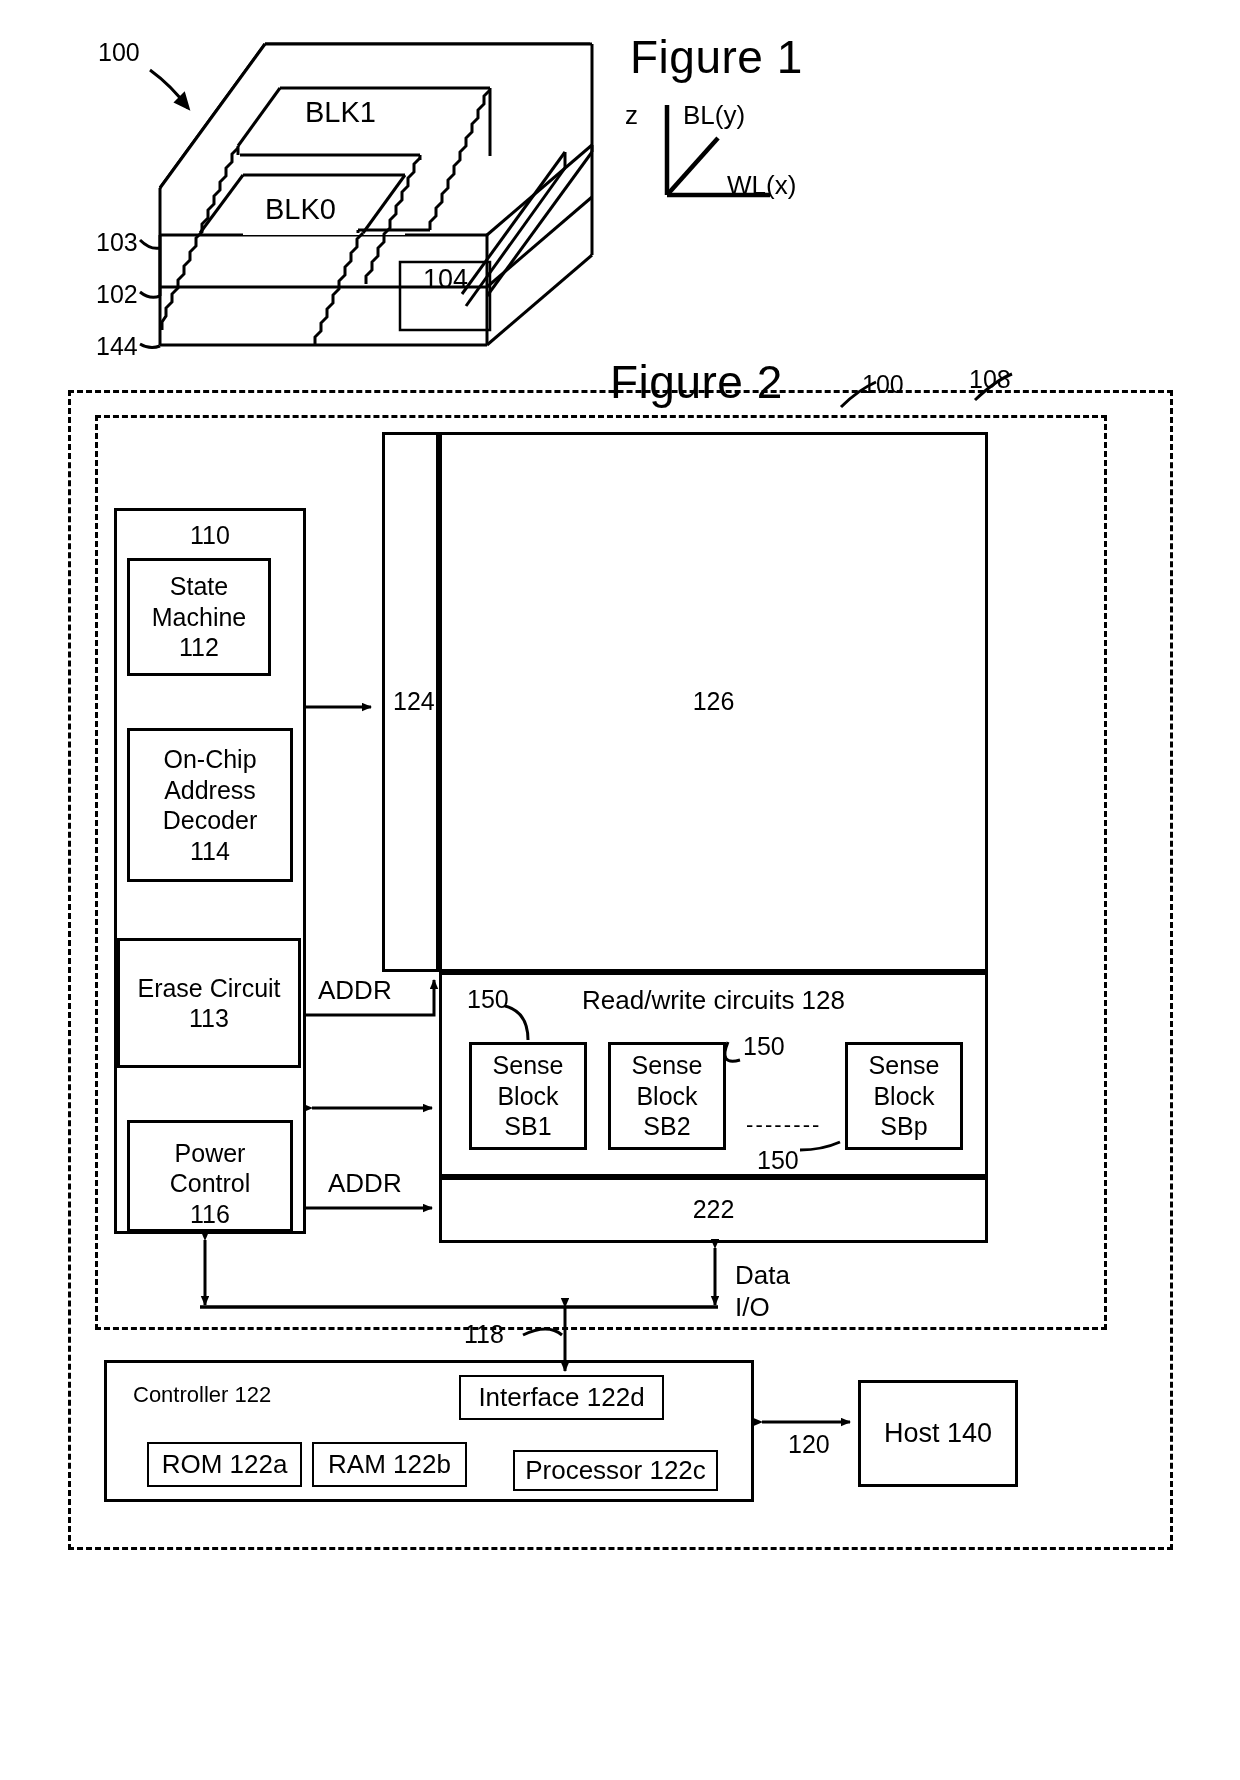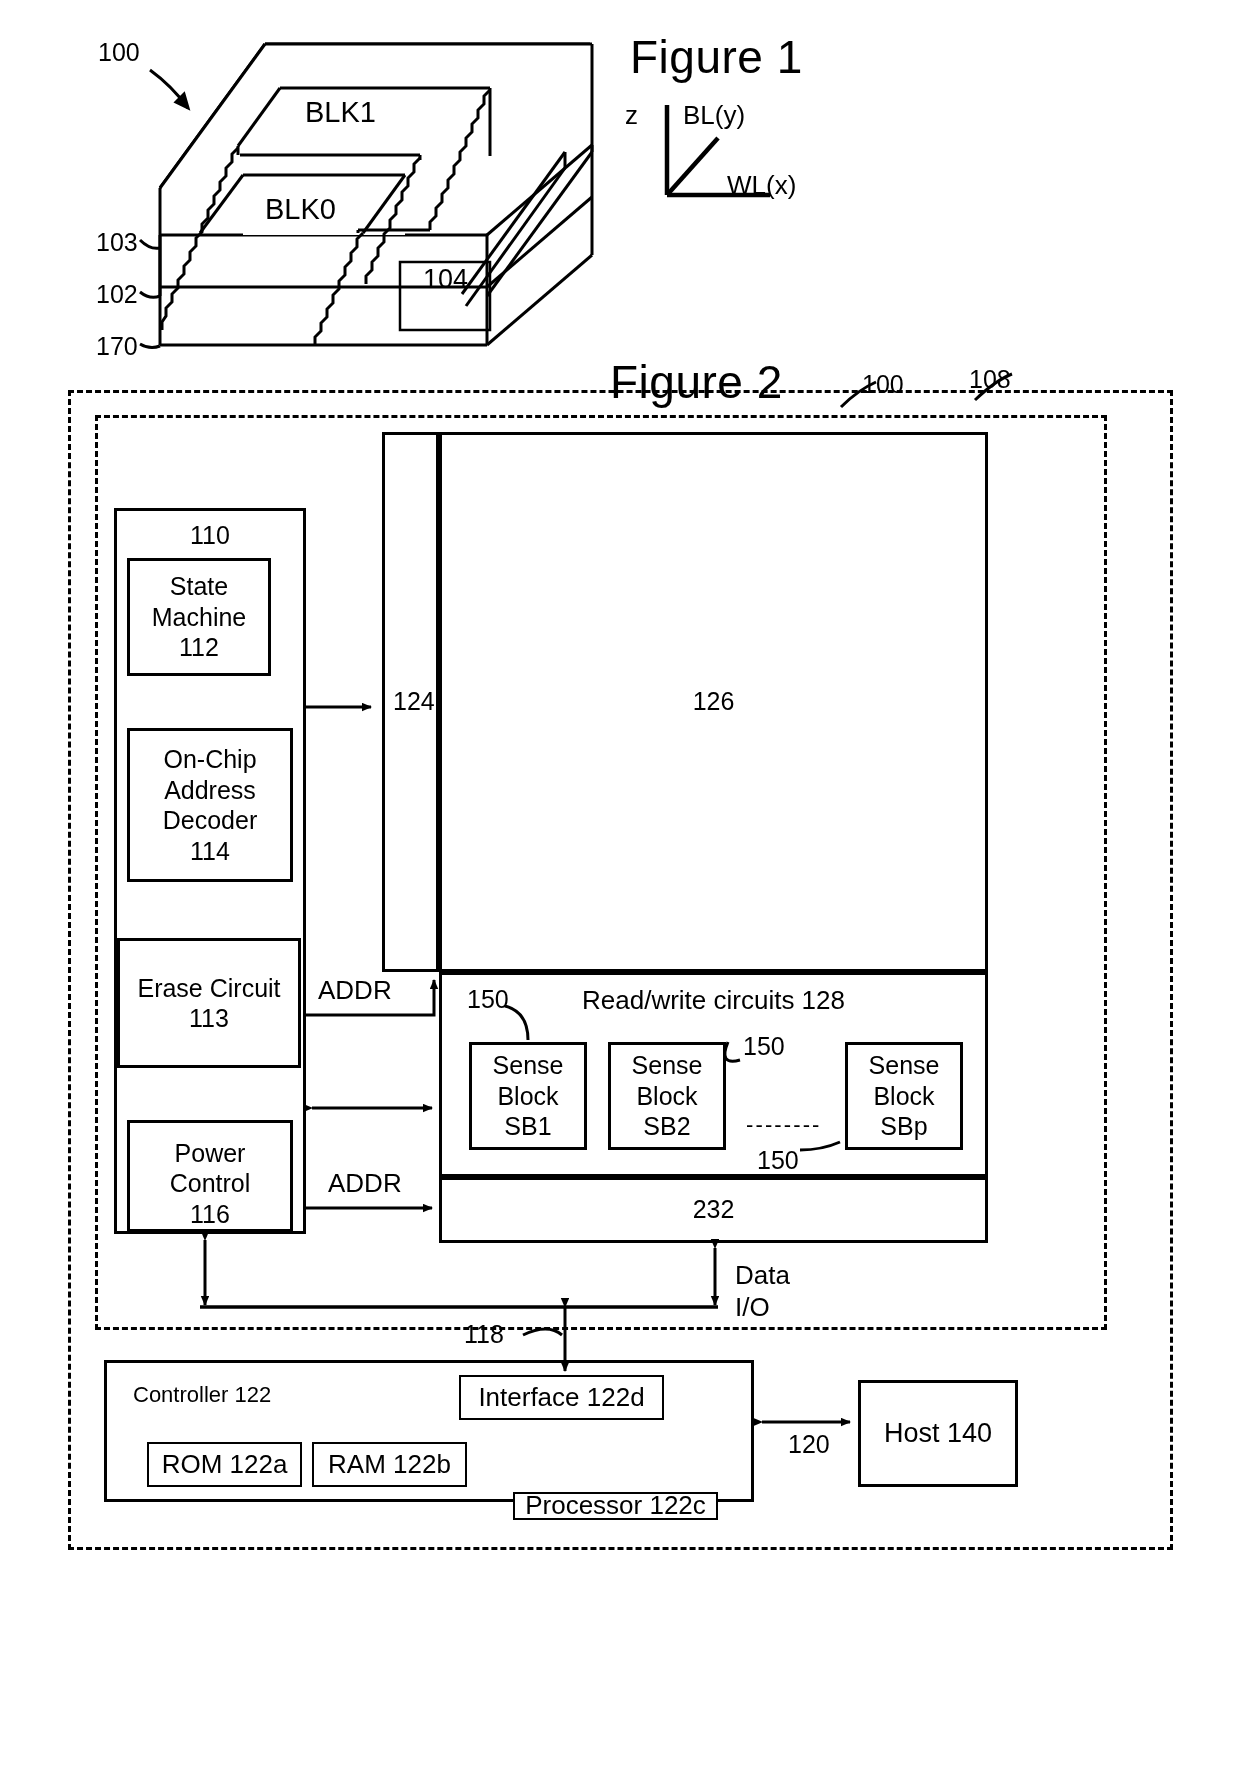--- a/index.html
+++ b/index.html
@@ -175,21 +175,21 @@
 
   <div class="abs ref" style="left:98px; top:38px;">100</div>
   <div class="abs fig-title" style="left:630px; top:30px;">Figure 1</div>
 
   <div class="abs lbl" style="left:305px; top:95px; font-size:29px;">BLK1</div>
   <div class="abs lbl" style="left:265px; top:192px; font-size:29px;">BLK0</div>
   <div class="abs lbl" style="left:423px; top:263px; font-size:27px;">104</div>
 
   <div class="abs ref" style="left:96px; top:228px;">103</div>
   <div class="abs ref" style="left:96px; top:280px;">102</div>
-  <div class="abs ref" style="left:96px; top:332px;">170</div>
+  <div class="abs ref" style="left:96px; top:332px;">144</div>
 
   <div class="abs lbl" style="left:625px; top:100px; font-size:26px;">z</div>
   <div class="abs lbl" style="left:683px; top:100px; font-size:26px;">BL(y)</div>
   <div class="abs lbl" style="left:727px; top:170px; font-size:26px;">WL(x)</div>
 </div>
 
 <div class="abs" id="fig2">
 
   <div class="abs fig-title" style="left:610px; top:-5px;">Figure 2</div>
 
@@ -268,21 +268,21 @@
     <div class="lbl">
       <div>Sense</div>
       <div>Block</div>
       <div>SBp</div>
     </div>
   </div>
 
   <div class="abs lbl" style="left:746px; top:752px; font-size:22px; letter-spacing:-2px;">- - - - - - - -</div>
 
   <div class="abs solidbox" style="left:439px; top:817px; width:549px; height:66px;"></div>
-  <div class="abs ref centered" style="left:439px; top:833px; width:549px; height:32px;">232</div>
+  <div class="abs ref centered" style="left:439px; top:833px; width:549px; height:32px;">222</div>
 
   <div class="abs lbl" style="left:318px; top:615px; font-size:26px;">ADDR</div>
   <div class="abs lbl" style="left:328px; top:808px; font-size:26px;">ADDR</div>
 
   <div class="abs lbl" style="left:735px; top:900px; font-size:26px; text-align:left;">
     <div>Data</div>
     <div>I/O</div>
   </div>
 
   <div class="abs ref" style="left:464px; top:960px;">118</div>
@@ -295,21 +295,21 @@
   </div>
 
   <div class="abs solidbox-thin centered" style="left:147px; top:1082px; width:155px; height:45px;">
     <div class="lbl" style="font-size:26px;">ROM 122a</div>
   </div>
 
   <div class="abs solidbox-thin centered" style="left:312px; top:1082px; width:155px; height:45px;">
     <div class="lbl" style="font-size:26px;">RAM 122b</div>
   </div>
 
-  <div class="abs solidbox-thin centered" style="left:513px; top:1132px; width:205px; height:28px;">
+  <div class="abs solidbox-thin centered" style="left:513px; top:1090px; width:205px; height:41px;">
     <div class="lbl" style="font-size:26px;">Processor 122c</div>
   </div>
 
   <div class="abs solidbox centered" style="left:858px; top:1020px; width:160px; height:107px;">
     <div class="lbl" style="font-size:27px;">Host 140</div>
   </div>
 
   <div class="abs ref" style="left:788px; top:1070px;">120</div>
 
   <svg class="ovl" viewBox="0 0 1240 1420">

